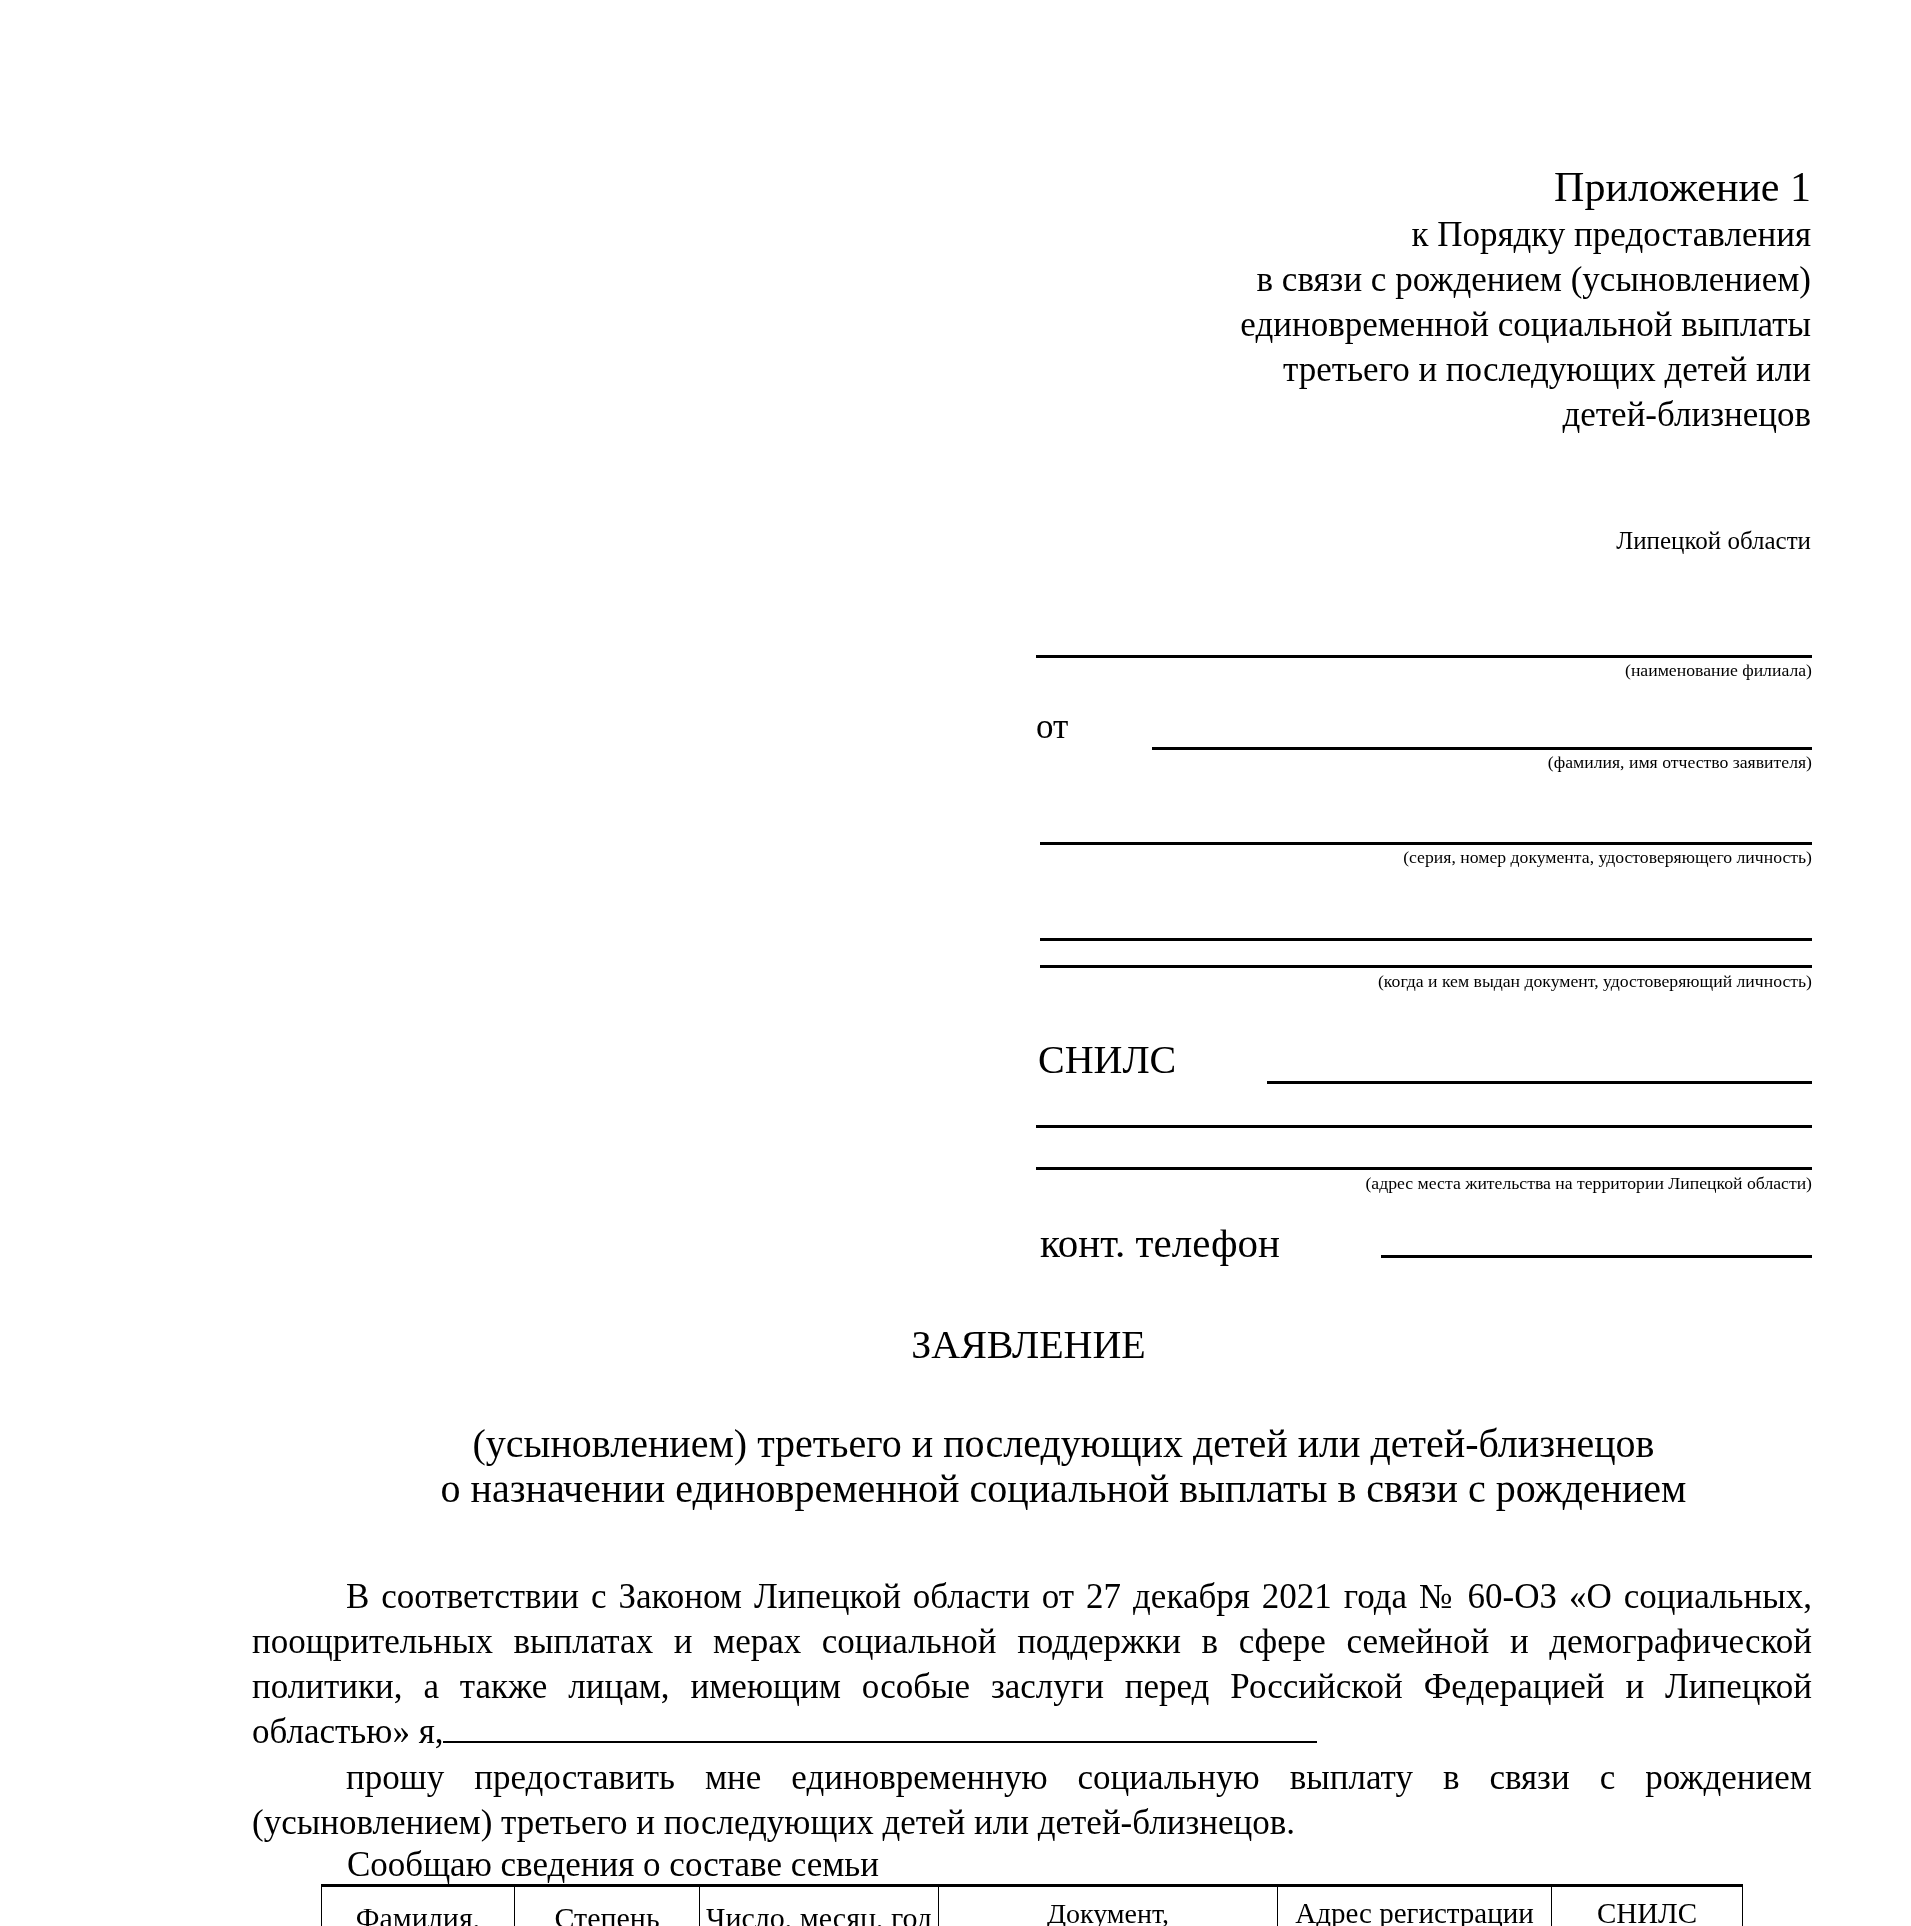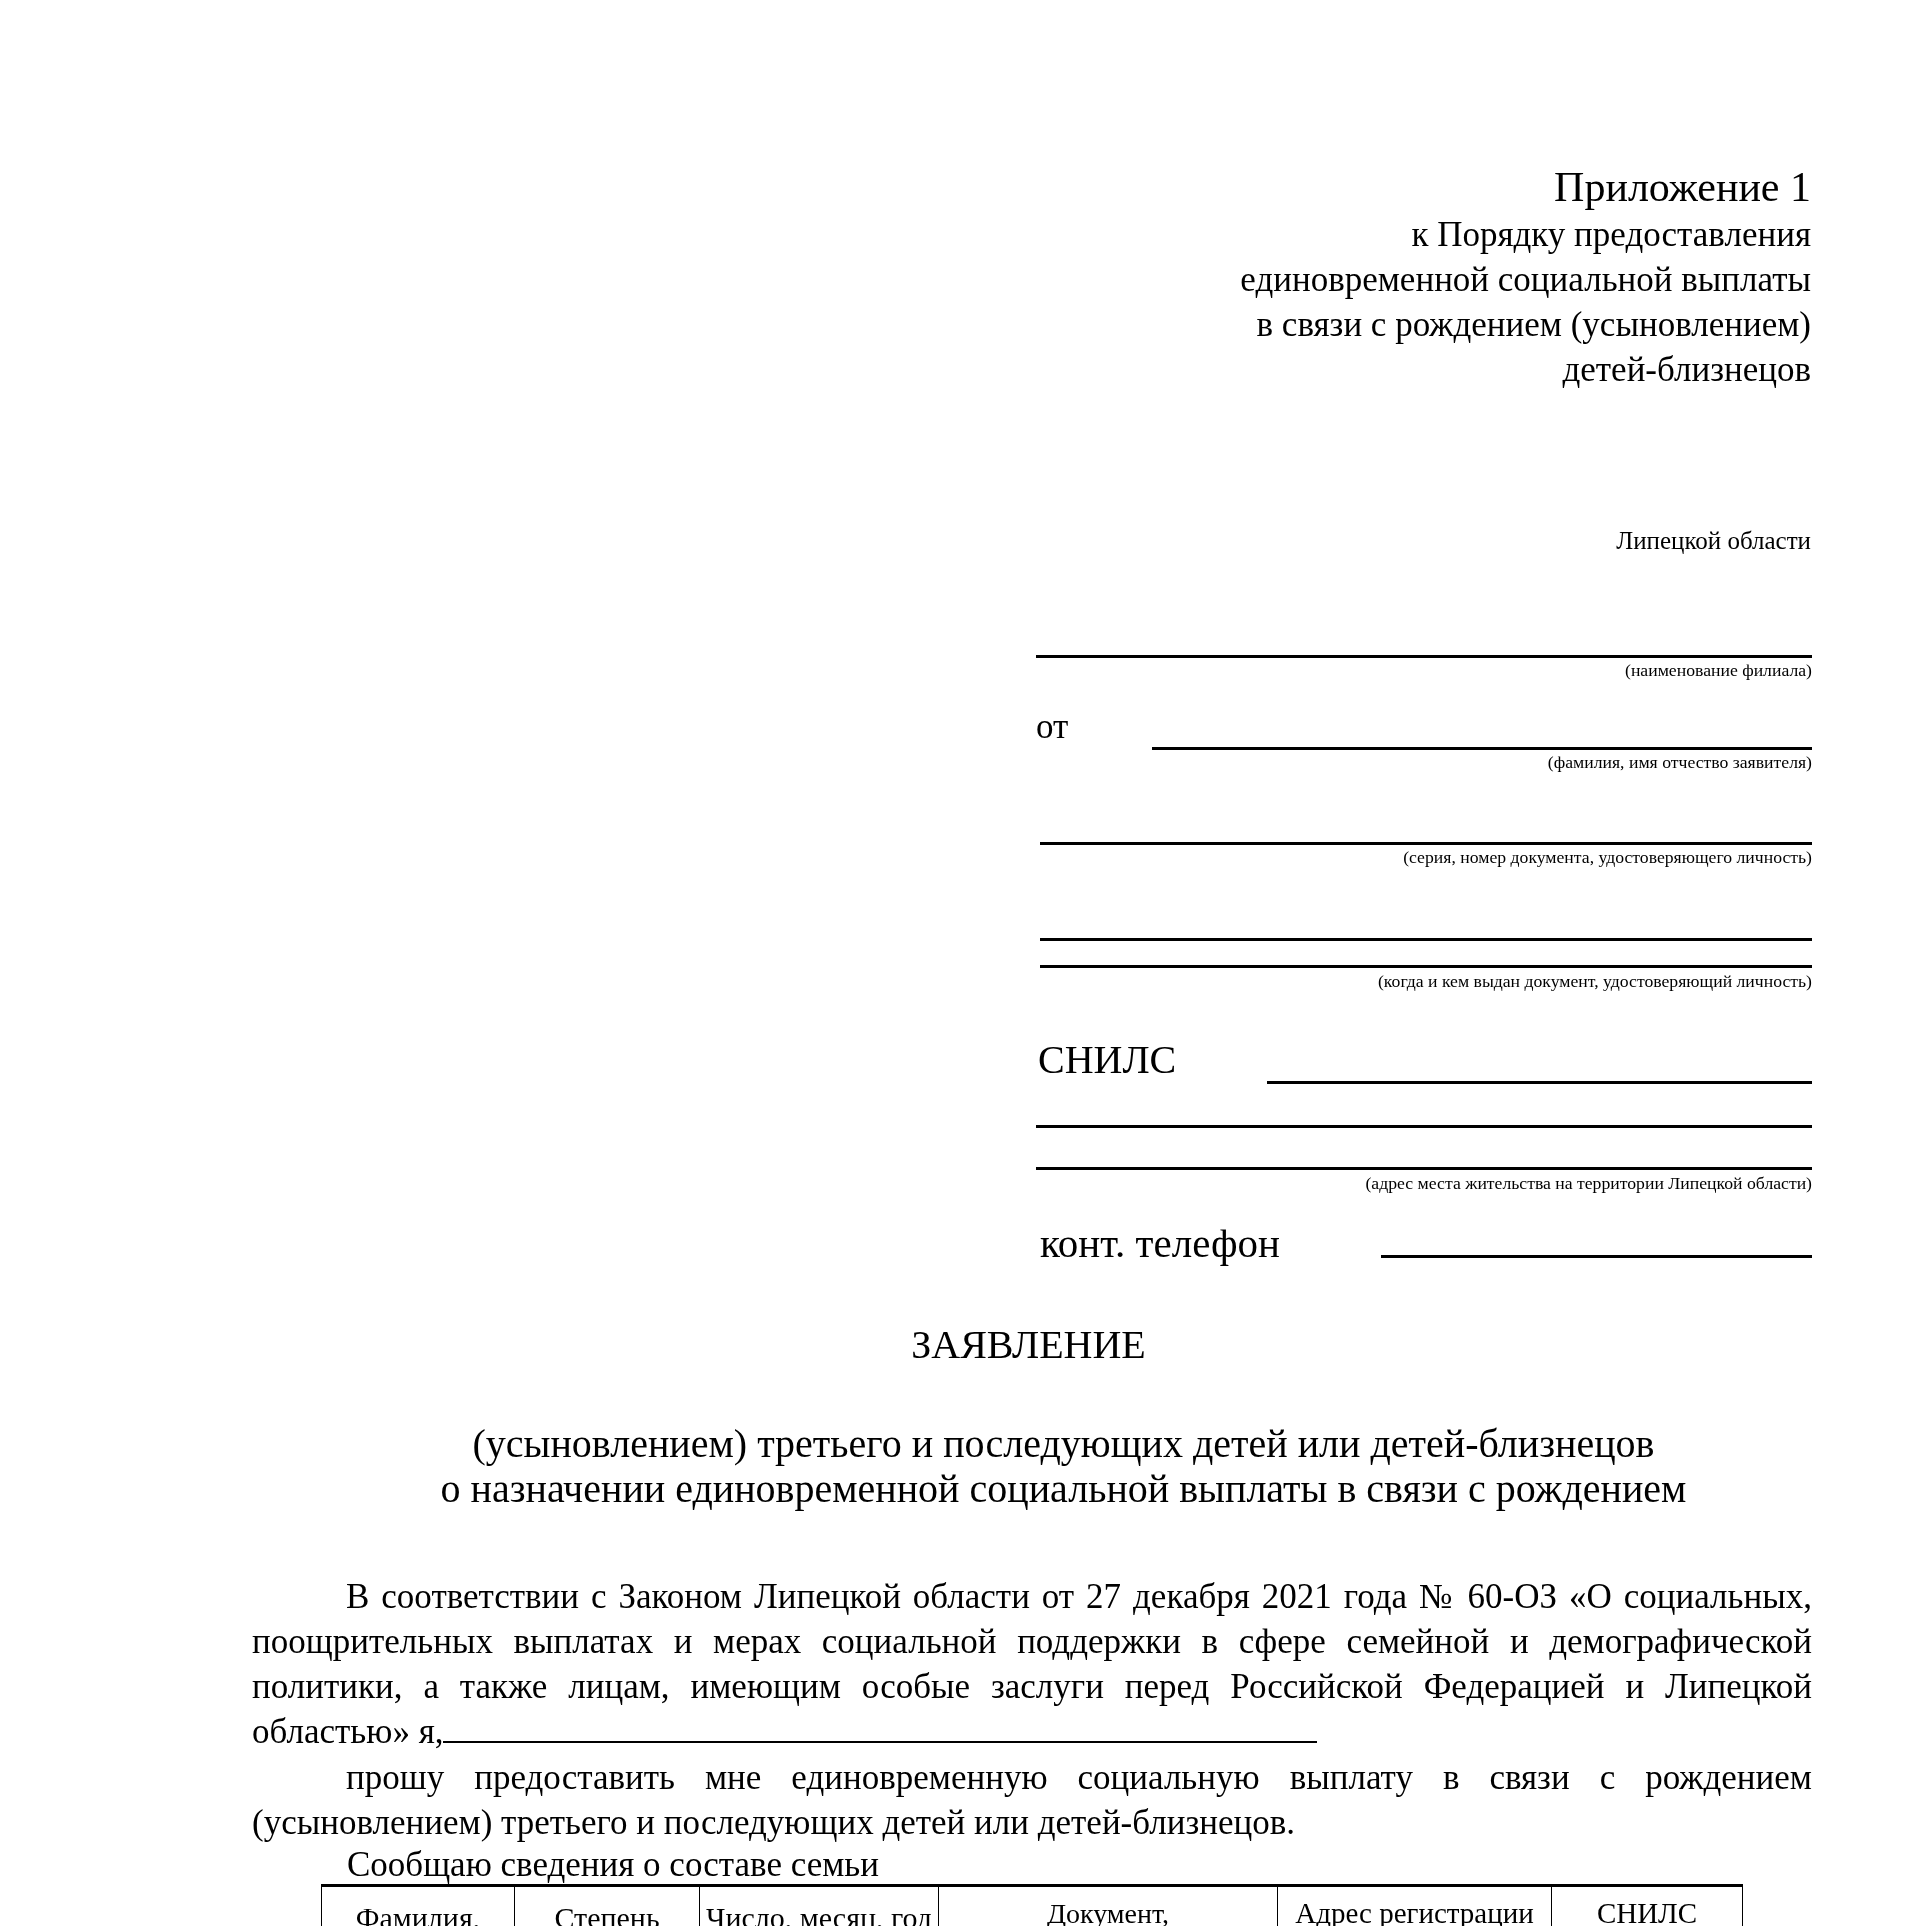--- a/index.html
+++ b/index.html
@@ -24,22 +24,23 @@
   table.family thead tr { height: 520px; }
   table.family thead th { border-top: 3.5px solid #000; }
   .th-doc { font-size: 28px; line-height: 37px; }
 </style>
 </head>
 <body>
 
 <div class="abs appendix-block right" style="right:100px; top:162px;">
   <div style="font-size:42px; line-height:50px;">Приложение 1</div>
   <div style="font-size:35px; line-height:45px;">к Порядку предоставления</div>
+  <div style="font-size:35px; line-height:45px;">в связи с рождением (усыновлением)</div>
   <div style="font-size:35px; line-height:45px;">единовременной социальной выплаты</div>
-  <div style="font-size:35px; line-height:45px;">в связи с рождением (усыновлением)</div>
+  <div style="font-size:35px; line-height:45px;">третьего и последующих детей или</div>
   <div style="font-size:35px; line-height:45px;">детей-близнецов</div>
 </div>
 
 <div class="abs right" style="right:100px; top:518px; white-space:nowrap;">
   <div style="font-size:25px; line-height:46px;">Липецкой области</div>
 </div>
 
 <div class="line" style="left:1036px; width:776px; top:655px;"></div>
 <div class="abs right tiny" style="right:99px; top:662px;">(наименование филиала)</div>
 

